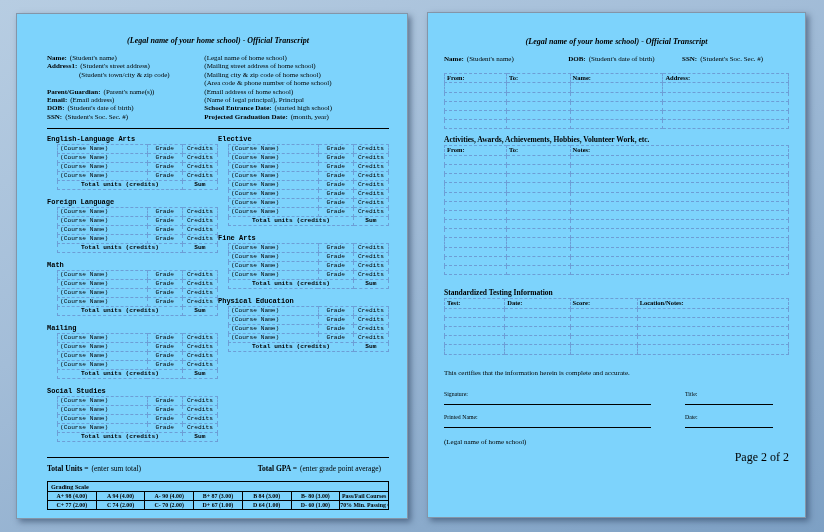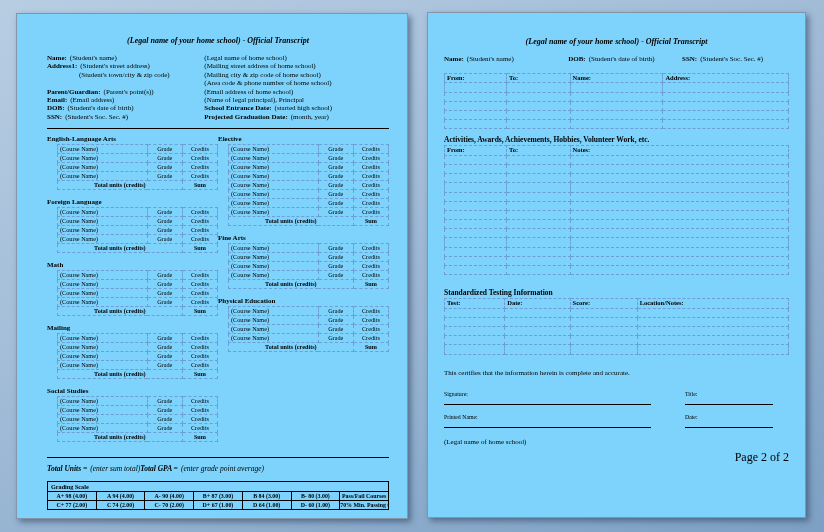--- a/index.html
+++ b/index.html
@@ -21,30 +21,30 @@
   
   .info { display:flex; font-size:7px; line-height:8.4px; }
   .info-left { width:46%; }
   .info-right { width:54%; }
   .iline b { margin-right:3px; }
   .indent { padding-left:32px; }
 
   .rule { border:none; border-top:1.6px solid #000; margin:7px 0 6px; }
 
   
-  .cols { display:flex; gap:0; }
+  .cols { display:flex; gap:0;font-family:Liberation Mono, monospace; }
   .col { flex:1; min-width:0; }
   .section { margin-bottom:8px; }
   .sec-h { font-weight:bold; font-size:7px; margin-bottom:1px; }
   table.ct { border-collapse:collapse; width:calc(100% - 10px); margin-left:10px; table-layout:fixed; }
   table.ct td { border:1px dashed #6d9ed6; font-size:6.2px; line-height:8px; height:9px; padding:0 2px; overflow:hidden; white-space:nowrap; }
   table.ct td.cg, table.ct td.cc { width:22%; text-align:center; }
   table.ct tr.total td { font-weight:bold; text-align:center; }
 
-  .totals { display:flex; font-size:7.5px; margin:2px 8px 0 0;font-style:italic; }
+  .totals { display:flex; justify-content:space-between; font-size:7.5px; margin:2px 8px 0 0; }
   .totals b { margin-right:3px; }
 
   table.gs { border-collapse:collapse; width:100%; margin-top:8px; table-layout:fixed; }
   table.gs td { border:1px solid #000; font-size:5.9px; font-weight:bold; text-align:center; padding:1px 0; white-space:nowrap; overflow:hidden; }
   table.gs td.gs-title { text-align:left; padding-left:3px; font-size:6.2px; }
   table.gs td.note { width:33%; }
 
   .pagenum { text-align:right; font-size:12px; margin-top:4px; }
 
   
@@ -69,21 +69,21 @@
 
 <div class="page" id="page1">
   <div class="doc-title">(Legal name of your home school) - Official Transcript</div>
 
   <div class="info">
     <div class="info-left">
       <div class="iline"><b>Name:</b><span>(Student's name)</span></div>
       <div class="iline"><b>Address1:</b><span>(Student's street address)</span></div>
       <div class="iline indent"><span>(Student's town/city &amp; zip code)</span></div>
       <div class="iline">&nbsp;</div>
-      <div class="iline"><b>Parent/Guardian:</b><span>(Parent's point(s))</span></div>
+      <div class="iline"><b>Parent/Guardian:</b><span>(Parent's name(s))</span></div>
       <div class="iline"><b>Email:</b><span>(Email address)</span></div>
       <div class="iline"><b>DOB:</b><span>(Student's date of birth)</span></div>
       <div class="iline"><b>SSN:</b><span>(Student's Soc. Sec. #)</span></div>
     </div>
     <div class="info-right">
       <div class="iline">(Legal name of home school)</div>
       <div class="iline">(Mailing street address of home school)</div>
       <div class="iline">(Mailing city &amp; zip code of home school)</div>
       <div class="iline">(Area code &amp; phone number of home school)</div>
       <div class="iline">(Email address of home school)</div>

